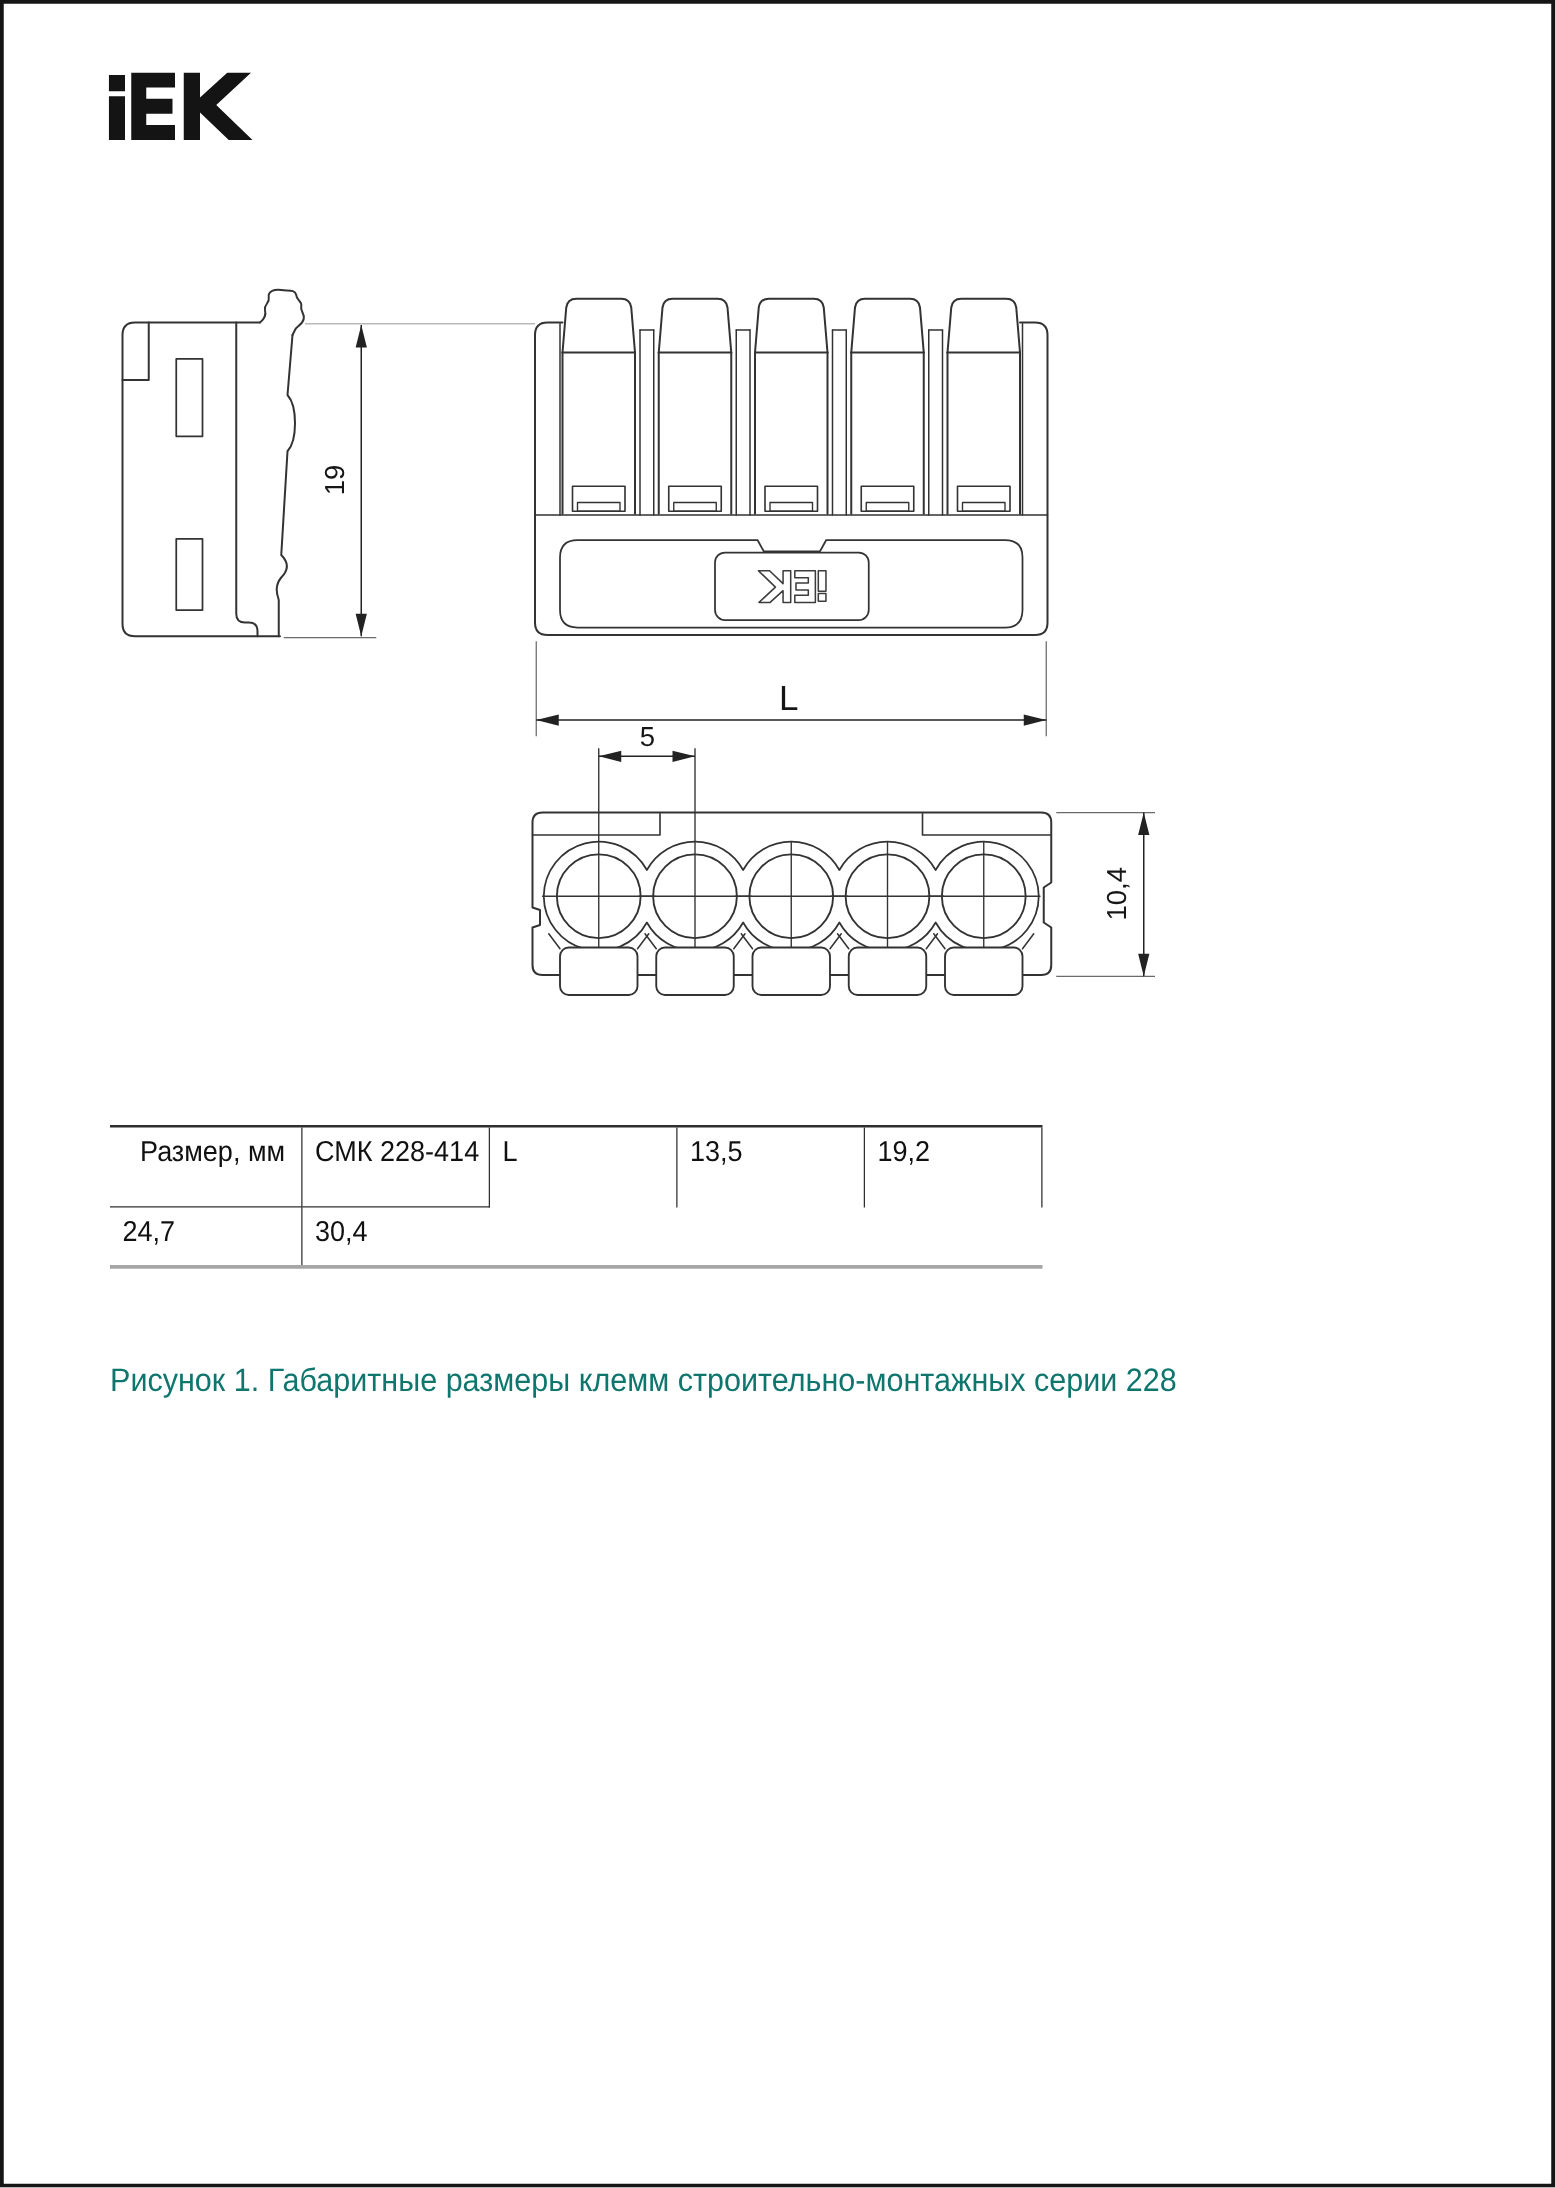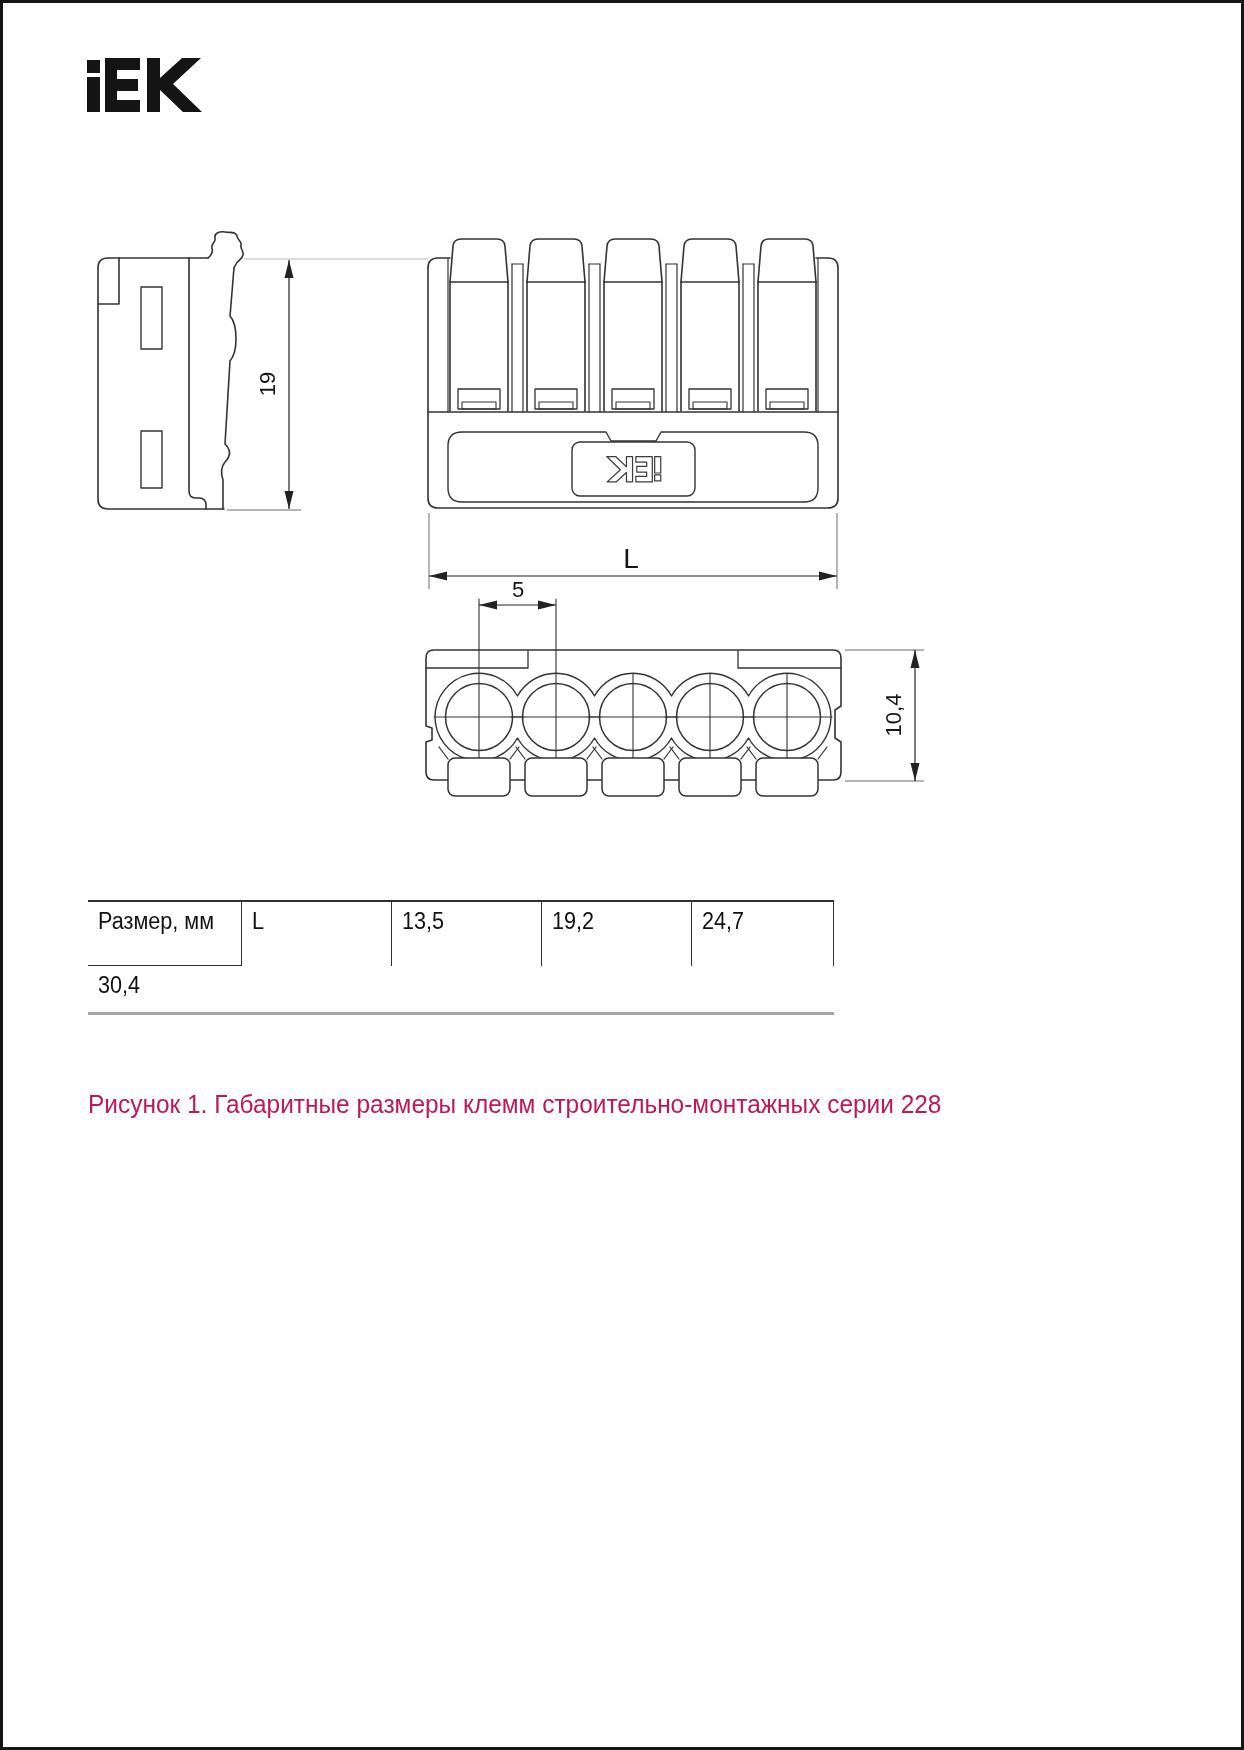--- a/index.html
+++ b/index.html
@@ -35,25 +35,25 @@
   }
   .size-table .cell{
     box-sizing:border-box;
     padding:7px 6px 0 10px;
     font-size:23px;
     line-height:1.1;
     overflow:hidden;
     white-space:nowrap;
   }
   .size-table .cell.sep{border-right:1.5px solid #2f2f2f;}
-  .size-table .cell.hrow{border-bottom:1.5px solid #2f2f2f;}
+  .size-table .cell.hrow{border-bottom:1.5px solid #2f2f2f;text-align:right;}
   .cond{display:inline-block;transform:scaleX(0.94);transform-origin:left center;}
   .caption{
     position:absolute;left:85px;top:1086px;width:1000px;
-    font-size:26px;color:#be185d;
+    font-size:26px;color:#0f766e;
     white-space:nowrap;
   }
 </style>
 </head>
 <body>
 
 <div class="page">
 
   <svg class="logo-svg" width="116" height="55" viewBox="0 0 116 55" role="img" aria-label="iEK">
     <defs>
@@ -229,20 +229,21 @@
       <path d="M 842 778 H 921" stroke="#6a6a6a" stroke-width="1" fill="none"></path>
       <path d="M 912 647 V 778" stroke="#222" stroke-width="1.2" fill="none"></path>
       <polygon points="912,647 907.5,665 916.5,665" fill="#222"></polygon>
       <polygon points="912,778 907.5,760 916.5,760" fill="#222"></polygon>
       <text class="dim-text" transform="translate(898 712) rotate(-90)" text-anchor="middle">10,4</text>
     </g>
   </svg>
 
   <div class="size-table">
     <div class="cell hrow sep"><span class="cond">Размер, мм</span></div>
+    <div class="cell hrow sep"><span class="cond">СМК 228-414</span></div>
     <div class="cell sep"><span class="cond">L</span></div>
     <div class="cell sep"><span class="cond">13,5</span></div>
     <div class="cell sep"><span class="cond">19,2</span></div>
     <div class="cell sep"><span class="cond">24,7</span></div>
     <div class="cell"><span class="cond">30,4</span></div>
   </div>
 
   <div class="caption">
     <span class="cond">Рисунок 1. Габаритные размеры клемм строительно-монтажных серии 228</span>
   </div>

